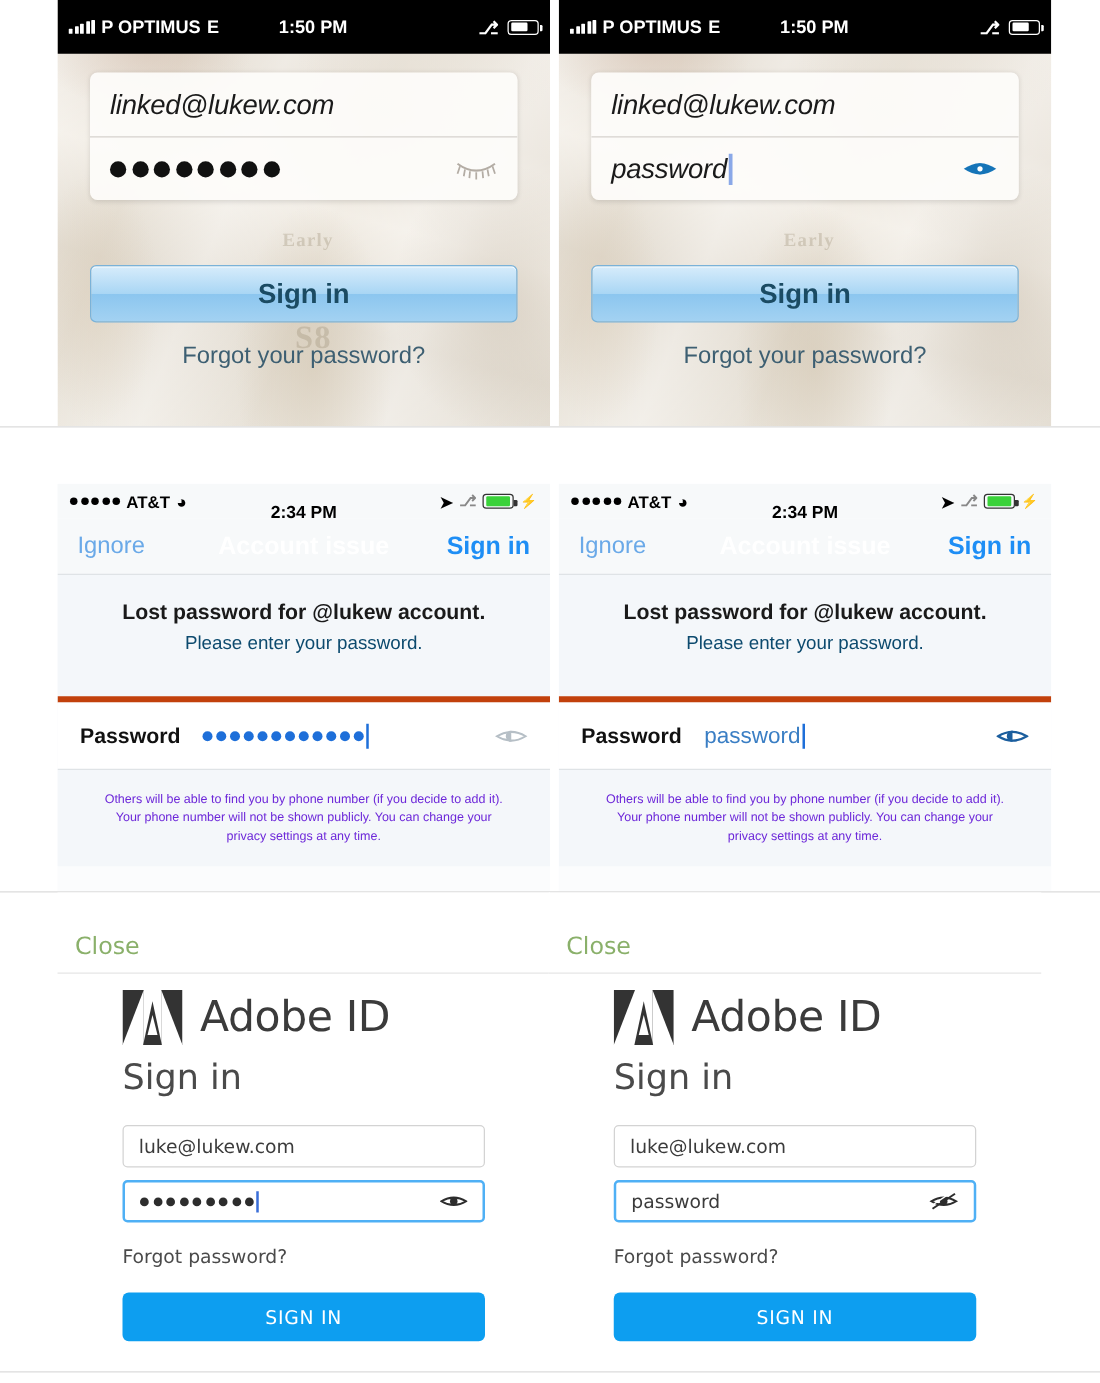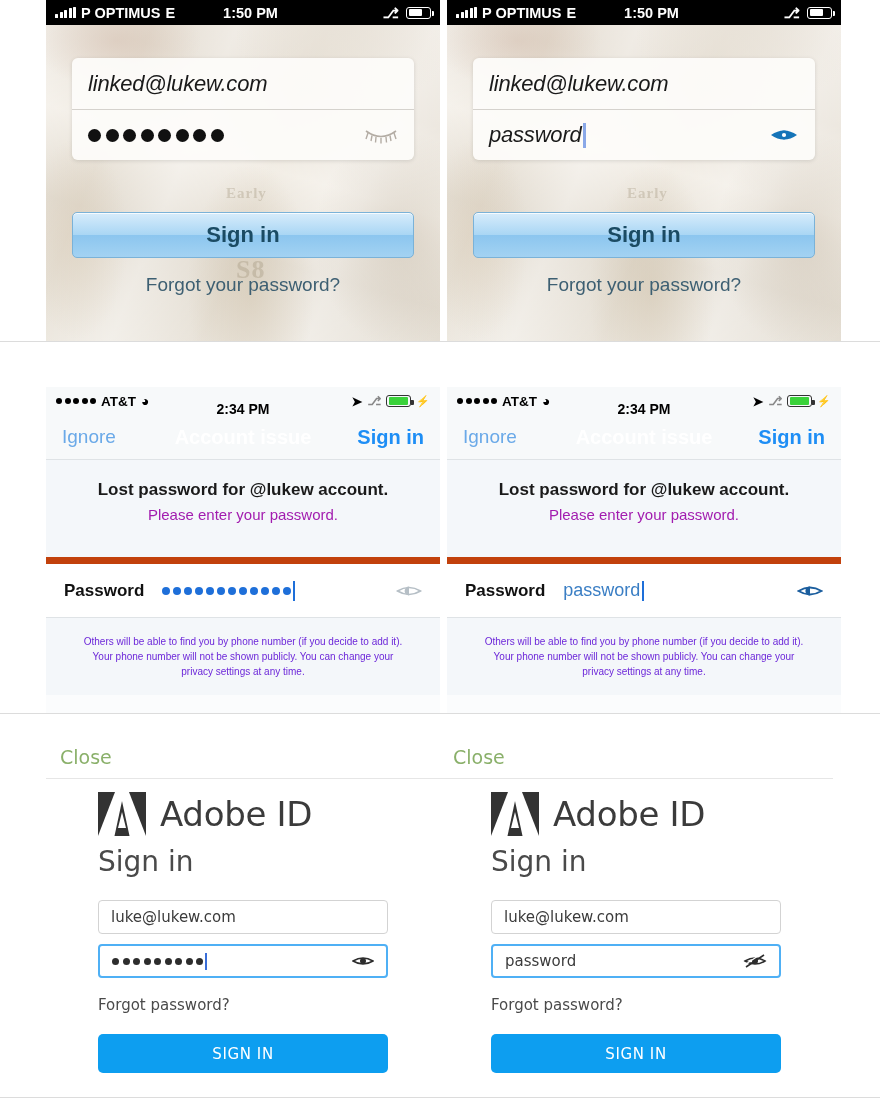--- a/index.html
+++ b/index.html
@@ -53,21 +53,21 @@
     position: absolute;
     font-family: "Liberation Serif", serif;
     color: rgba(150,135,110,0.30);
     font-weight: bold;
     letter-spacing: 1px;
   }
 
   
   .ios-status-dark {
     position: absolute; top: 0; left: 0; right: 0;
-    height: 25px;
+    height: 43px;
     background: #000;
     color: #fff;
     display: flex; align-items: center;
     font-size: 14.5px;
     font-weight: bold;
     z-index: 5;
   }
   .ios-status-dark .sb-left { display: flex; align-items: center; gap: 5px; padding-left: 9px; }
   .ios-status-dark .sb-mid  { position: absolute; left: 0; right: 0; text-align: center; padding-left: 15px; }
   .ios-status-dark .sb-right{ margin-left: auto; display: flex; align-items: center; gap: 7px; padding-right: 9px; }
@@ -187,24 +187,24 @@
   .att-nav .nav-t {
     position: absolute; left: 0; right: 0; text-align: center;
     font-size: 20px; font-weight: bold; color: #ffffff;
   }
   .att-nav .nav-r { margin-left: auto; font-size: 20px; font-weight: bold; color: #1e8ef5; }
 
   .att-msg {
     background: #f4f7fa;
     padding: 20px 18px 34px;
     text-align: center;
-    border-bottom: 7px solid #c2410c;
+    border-bottom: 5px solid #c2410c;
   }
   .att-msg .m1 { font-size: 17px; font-weight: bold; color: #1a1a1a; }
-  .att-msg .m2 { font-size: 15px; color: #a21caf; margin-top: 6px; }
+  .att-msg .m2 { font-size: 15px; color: #0c4a6e; margin-top: 6px; }
 
   .att-pwrow {
     background: #ffffff;
     height: 54px;
     display: flex; align-items: center;
     padding: 0 18px;
     border-bottom: 1px solid #dfe3e6;
   }
   .att-pwrow .lbl { font-size: 17px; font-weight: bold; color: #111; margin-right: 18px; }
   .att-dots { display: flex; align-items: center; gap: 3px; }

